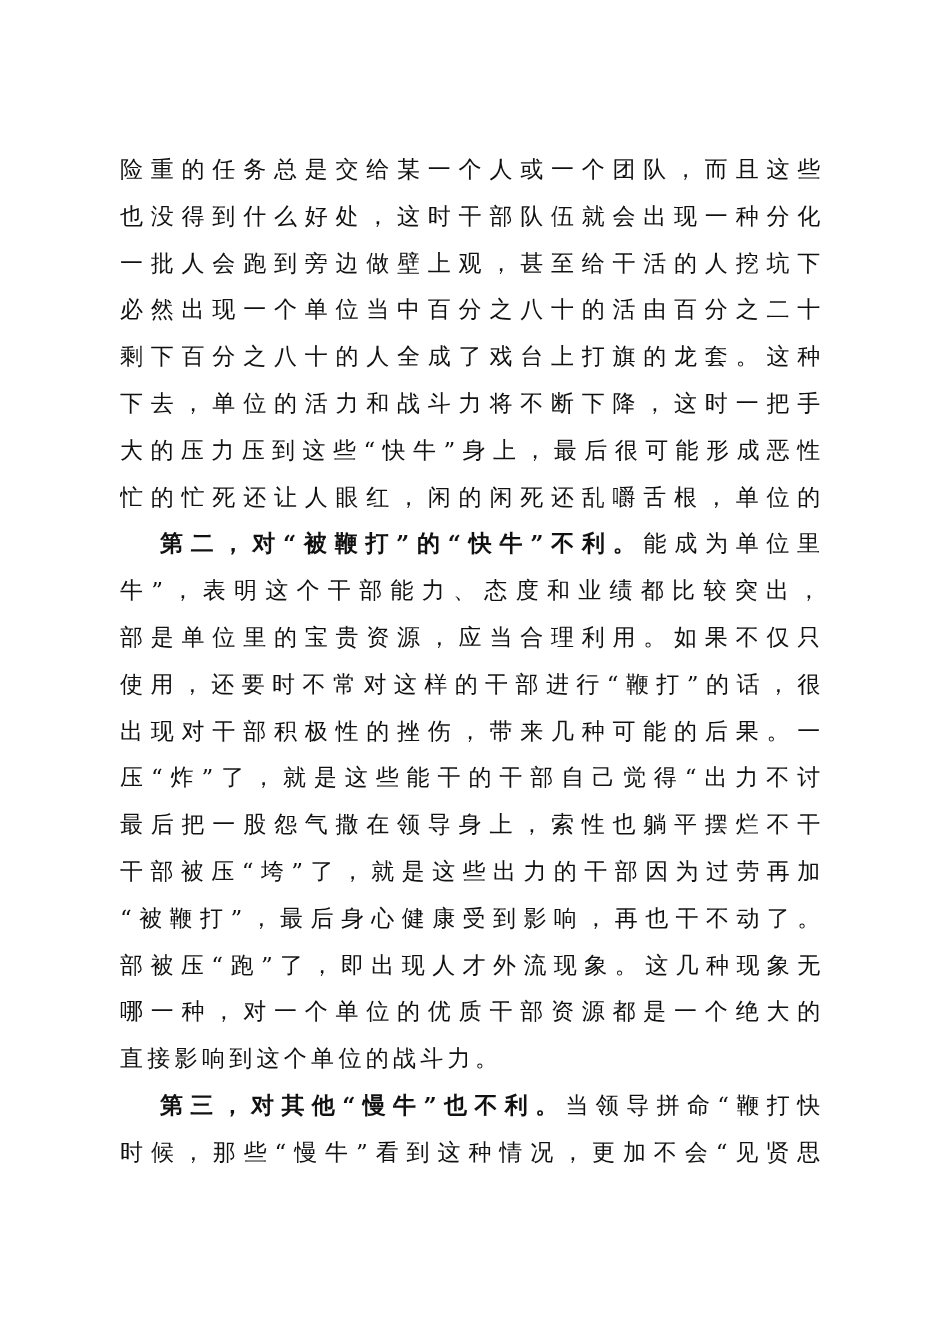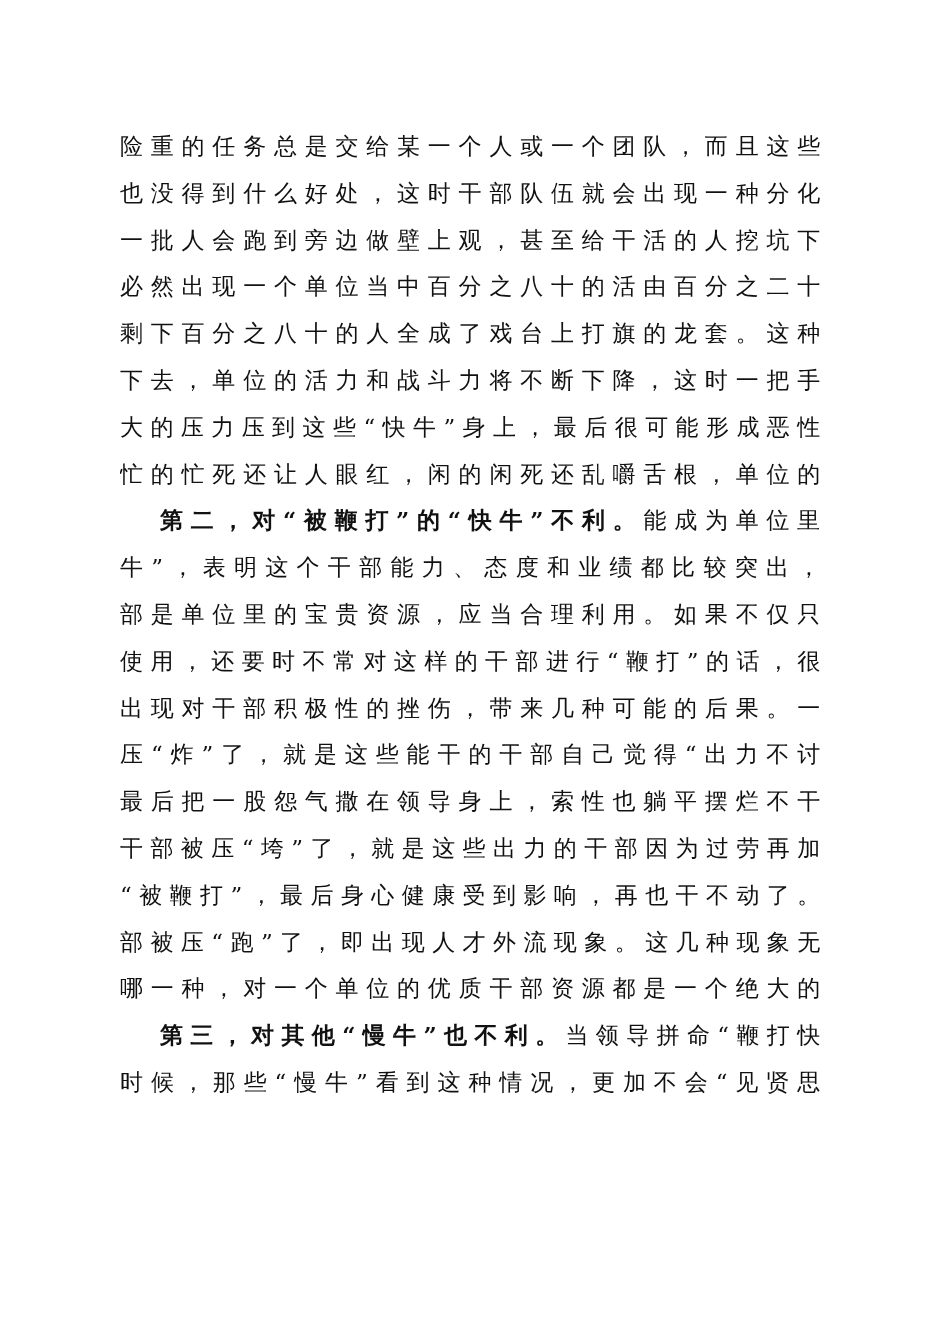--- a/index.html
+++ b/index.html
@@ -17,21 +17,21 @@
   }
   .page {
     position: absolute;
     left: 0; top: 0;
     width: 950px; height: 1344px;
     background: #ffffff;
   }
   .content {
     position: absolute;
     left: 120px;
-    top: 123px;
+    top: 146px;
     width: 700px;
   }
   .line {
     display: block;
     height: 46.8px;
     line-height: 46.8px;
     font-size: 23px;
     white-space: nowrap;
     text-align: justify;
     text-align-last: justify;
@@ -70,20 +70,21 @@
       <span class="line" style="white-space: normal; word-break: keep-all; overflow: hidden;"><span style="display: inline-block;">牛</span> <span style="display: inline-block;">”</span> <span style="display: inline-block;">，</span> <span style="display: inline-block;">表</span> <span style="display: inline-block;">明</span> <span style="display: inline-block;">这</span> <span style="display: inline-block;">个</span> <span style="display: inline-block;">干</span> <span style="display: inline-block;">部</span> <span style="display: inline-block;">能</span> <span style="display: inline-block;">力</span> <span style="display: inline-block;">、</span> <span style="display: inline-block;">态</span> <span style="display: inline-block;">度</span> <span style="display: inline-block;">和</span> <span style="display: inline-block;">业</span> <span style="display: inline-block;">绩</span> <span style="display: inline-block;">都</span> <span style="display: inline-block;">比</span> <span style="display: inline-block;">较</span> <span style="display: inline-block;">突</span> <span style="display: inline-block;">出</span> <span style="display: inline-block;">，</span>     </span>
       <span class="line" style="white-space: normal; word-break: keep-all; overflow: hidden;"><span style="display: inline-block;">部</span> <span style="display: inline-block;">是</span> <span style="display: inline-block;">单</span> <span style="display: inline-block;">位</span> <span style="display: inline-block;">里</span> <span style="display: inline-block;">的</span> <span style="display: inline-block;">宝</span> <span style="display: inline-block;">贵</span> <span style="display: inline-block;">资</span> <span style="display: inline-block;">源</span> <span style="display: inline-block;">，</span> <span style="display: inline-block;">应</span> <span style="display: inline-block;">当</span> <span style="display: inline-block;">合</span> <span style="display: inline-block;">理</span> <span style="display: inline-block;">利</span> <span style="display: inline-block;">用</span> <span style="display: inline-block;">。</span> <span style="display: inline-block;">如</span> <span style="display: inline-block;">果</span> <span style="display: inline-block;">不</span> <span style="display: inline-block;">仅</span> <span style="display: inline-block;">只</span>     </span>
       <span class="line" style="white-space: normal; word-break: keep-all; overflow: hidden;"><span style="display: inline-block;">使</span> <span style="display: inline-block;">用</span> <span style="display: inline-block;">，</span> <span style="display: inline-block;">还</span> <span style="display: inline-block;">要</span> <span style="display: inline-block;">时</span> <span style="display: inline-block;">不</span> <span style="display: inline-block;">常</span> <span style="display: inline-block;">对</span> <span style="display: inline-block;">这</span> <span style="display: inline-block;">样</span> <span style="display: inline-block;">的</span> <span style="display: inline-block;">干</span> <span style="display: inline-block;">部</span> <span style="display: inline-block;">进</span> <span style="display: inline-block;">行</span> <span style="display: inline-block;">“</span> <span style="display: inline-block;">鞭</span> <span style="display: inline-block;">打</span> <span style="display: inline-block;">”</span> <span style="display: inline-block;">的</span> <span style="display: inline-block;">话</span> <span style="display: inline-block;">，</span> <span style="display: inline-block;">很</span>    </span>
       <span class="line" style="white-space: normal; word-break: keep-all; overflow: hidden;"><span style="display: inline-block;">出</span> <span style="display: inline-block;">现</span> <span style="display: inline-block;">对</span> <span style="display: inline-block;">干</span> <span style="display: inline-block;">部</span> <span style="display: inline-block;">积</span> <span style="display: inline-block;">极</span> <span style="display: inline-block;">性</span> <span style="display: inline-block;">的</span> <span style="display: inline-block;">挫</span> <span style="display: inline-block;">伤</span> <span style="display: inline-block;">，</span> <span style="display: inline-block;">带</span> <span style="display: inline-block;">来</span> <span style="display: inline-block;">几</span> <span style="display: inline-block;">种</span> <span style="display: inline-block;">可</span> <span style="display: inline-block;">能</span> <span style="display: inline-block;">的</span> <span style="display: inline-block;">后</span> <span style="display: inline-block;">果</span> <span style="display: inline-block;">。</span> <span style="display: inline-block;">一</span>     </span>
       <span class="line" style="white-space: normal; word-break: keep-all; overflow: hidden;"><span style="display: inline-block;">压</span> <span style="display: inline-block;">“</span> <span style="display: inline-block;">炸</span> <span style="display: inline-block;">”</span> <span style="display: inline-block;">了</span> <span style="display: inline-block;">，</span> <span style="display: inline-block;">就</span> <span style="display: inline-block;">是</span> <span style="display: inline-block;">这</span> <span style="display: inline-block;">些</span> <span style="display: inline-block;">能</span> <span style="display: inline-block;">干</span> <span style="display: inline-block;">的</span> <span style="display: inline-block;">干</span> <span style="display: inline-block;">部</span> <span style="display: inline-block;">自</span> <span style="display: inline-block;">己</span> <span style="display: inline-block;">觉</span> <span style="display: inline-block;">得</span> <span style="display: inline-block;">“</span> <span style="display: inline-block;">出</span> <span style="display: inline-block;">力</span> <span style="display: inline-block;">不</span> <span style="display: inline-block;">讨</span>    </span>
       <span class="line" style="white-space: normal; word-break: keep-all; overflow: hidden;"><span style="display: inline-block;">最</span> <span style="display: inline-block;">后</span> <span style="display: inline-block;">把</span> <span style="display: inline-block;">一</span> <span style="display: inline-block;">股</span> <span style="display: inline-block;">怨</span> <span style="display: inline-block;">气</span> <span style="display: inline-block;">撒</span> <span style="display: inline-block;">在</span> <span style="display: inline-block;">领</span> <span style="display: inline-block;">导</span> <span style="display: inline-block;">身</span> <span style="display: inline-block;">上</span> <span style="display: inline-block;">，</span> <span style="display: inline-block;">索</span> <span style="display: inline-block;">性</span> <span style="display: inline-block;">也</span> <span style="display: inline-block;">躺</span> <span style="display: inline-block;">平</span> <span style="display: inline-block;">摆</span> <span style="display: inline-block;">烂</span> <span style="display: inline-block;">不</span> <span style="display: inline-block;">干</span>     </span>
       <span class="line" style="white-space: normal; word-break: keep-all; overflow: hidden;"><span style="display: inline-block;">干</span> <span style="display: inline-block;">部</span> <span style="display: inline-block;">被</span> <span style="display: inline-block;">压</span> <span style="display: inline-block;">“</span> <span style="display: inline-block;">垮</span> <span style="display: inline-block;">”</span> <span style="display: inline-block;">了</span> <span style="display: inline-block;">，</span> <span style="display: inline-block;">就</span> <span style="display: inline-block;">是</span> <span style="display: inline-block;">这</span> <span style="display: inline-block;">些</span> <span style="display: inline-block;">出</span> <span style="display: inline-block;">力</span> <span style="display: inline-block;">的</span> <span style="display: inline-block;">干</span> <span style="display: inline-block;">部</span> <span style="display: inline-block;">因</span> <span style="display: inline-block;">为</span> <span style="display: inline-block;">过</span> <span style="display: inline-block;">劳</span> <span style="display: inline-block;">再</span> <span style="display: inline-block;">加</span>    </span>
       <span class="line" style="white-space: normal; word-break: keep-all; overflow: hidden;"><span style="display: inline-block;">“</span> <span style="display: inline-block;">被</span> <span style="display: inline-block;">鞭</span> <span style="display: inline-block;">打</span> <span style="display: inline-block;">”</span> <span style="display: inline-block;">，</span> <span style="display: inline-block;">最</span> <span style="display: inline-block;">后</span> <span style="display: inline-block;">身</span> <span style="display: inline-block;">心</span> <span style="display: inline-block;">健</span> <span style="display: inline-block;">康</span> <span style="display: inline-block;">受</span> <span style="display: inline-block;">到</span> <span style="display: inline-block;">影</span> <span style="display: inline-block;">响</span> <span style="display: inline-block;">，</span> <span style="display: inline-block;">再</span> <span style="display: inline-block;">也</span> <span style="display: inline-block;">干</span> <span style="display: inline-block;">不</span> <span style="display: inline-block;">动</span> <span style="display: inline-block;">了</span> <span style="display: inline-block;">。</span>    </span>
       <span class="line" style="white-space: normal; word-break: keep-all; overflow: hidden;"><span style="display: inline-block;">部</span> <span style="display: inline-block;">被</span> <span style="display: inline-block;">压</span> <span style="display: inline-block;">“</span> <span style="display: inline-block;">跑</span> <span style="display: inline-block;">”</span> <span style="display: inline-block;">了</span> <span style="display: inline-block;">，</span> <span style="display: inline-block;">即</span> <span style="display: inline-block;">出</span> <span style="display: inline-block;">现</span> <span style="display: inline-block;">人</span> <span style="display: inline-block;">才</span> <span style="display: inline-block;">外</span> <span style="display: inline-block;">流</span> <span style="display: inline-block;">现</span> <span style="display: inline-block;">象</span> <span style="display: inline-block;">。</span> <span style="display: inline-block;">这</span> <span style="display: inline-block;">几</span> <span style="display: inline-block;">种</span> <span style="display: inline-block;">现</span> <span style="display: inline-block;">象</span> <span style="display: inline-block;">无</span>    </span>
       <span class="line" style="white-space: normal; word-break: keep-all; overflow: hidden;"><span style="display: inline-block;">哪</span> <span style="display: inline-block;">一</span> <span style="display: inline-block;">种</span> <span style="display: inline-block;">，</span> <span style="display: inline-block;">对</span> <span style="display: inline-block;">一</span> <span style="display: inline-block;">个</span> <span style="display: inline-block;">单</span> <span style="display: inline-block;">位</span> <span style="display: inline-block;">的</span> <span style="display: inline-block;">优</span> <span style="display: inline-block;">质</span> <span style="display: inline-block;">干</span> <span style="display: inline-block;">部</span> <span style="display: inline-block;">资</span> <span style="display: inline-block;">源</span> <span style="display: inline-block;">都</span> <span style="display: inline-block;">是</span> <span style="display: inline-block;">一</span> <span style="display: inline-block;">个</span> <span style="display: inline-block;">绝</span> <span style="display: inline-block;">大</span> <span style="display: inline-block;">的</span>     </span>
+      <span class="line last">直接影响到这个单位的战斗力。</span>
     </div>
 
     <div>
       <span class="line indent" style="white-space: normal; word-break: keep-all; overflow: hidden;"><span class="bold" style="display: inline-block;">第</span> <span class="bold" style="display: inline-block;">三</span> <span class="bold" style="display: inline-block;">，</span> <span class="bold" style="display: inline-block;">对</span> <span class="bold" style="display: inline-block;">其</span> <span class="bold" style="display: inline-block;">他</span> <span class="bold" style="display: inline-block;">“</span> <span class="bold" style="display: inline-block;">慢</span> <span class="bold" style="display: inline-block;">牛</span> <span class="bold" style="display: inline-block;">”</span> <span class="bold" style="display: inline-block;">也</span> <span class="bold" style="display: inline-block;">不</span> <span class="bold" style="display: inline-block;">利</span> <span class="bold" style="display: inline-block;">。</span> <span style="display: inline-block;">当</span> <span style="display: inline-block;">领</span> <span style="display: inline-block;">导</span> <span style="display: inline-block;">拼</span> <span style="display: inline-block;">命</span> <span style="display: inline-block;">“</span> <span style="display: inline-block;">鞭</span> <span style="display: inline-block;">打</span> <span style="display: inline-block;">快</span>    </span>
       <span class="line" style="white-space: normal; word-break: keep-all; overflow: hidden;"><span style="display: inline-block;">时</span> <span style="display: inline-block;">候</span> <span style="display: inline-block;">，</span> <span style="display: inline-block;">那</span> <span style="display: inline-block;">些</span> <span style="display: inline-block;">“</span> <span style="display: inline-block;">慢</span> <span style="display: inline-block;">牛</span> <span style="display: inline-block;">”</span> <span style="display: inline-block;">看</span> <span style="display: inline-block;">到</span> <span style="display: inline-block;">这</span> <span style="display: inline-block;">种</span> <span style="display: inline-block;">情</span> <span style="display: inline-block;">况</span> <span style="display: inline-block;">，</span> <span style="display: inline-block;">更</span> <span style="display: inline-block;">加</span> <span style="display: inline-block;">不</span> <span style="display: inline-block;">会</span> <span style="display: inline-block;">“</span> <span style="display: inline-block;">见</span> <span style="display: inline-block;">贤</span> <span style="display: inline-block;">思</span>    </span>
     </div>
 
   </div>
 </div>
 

